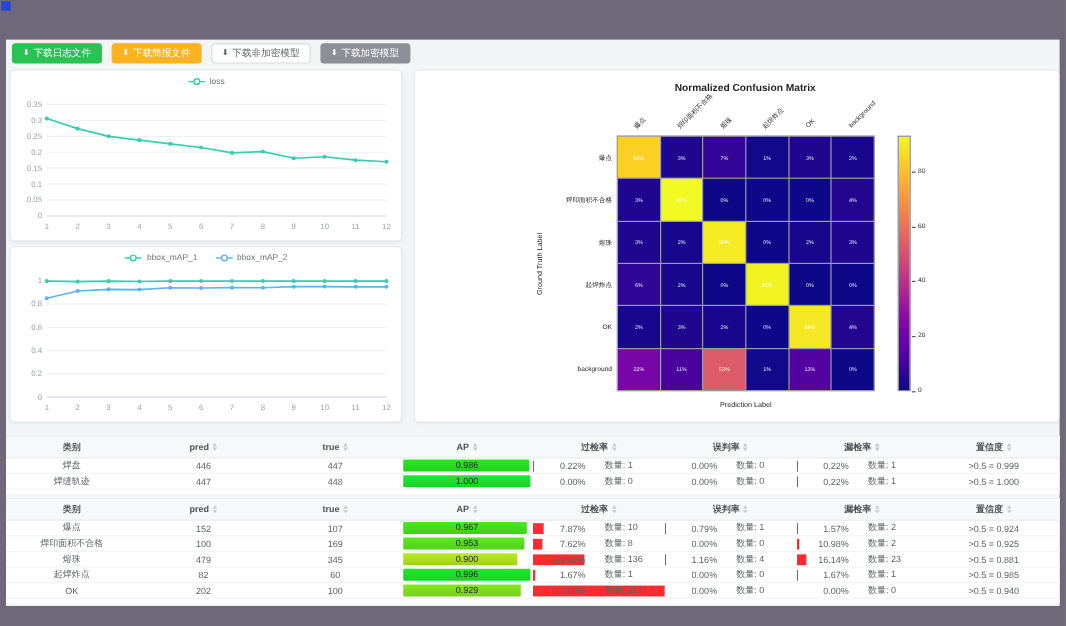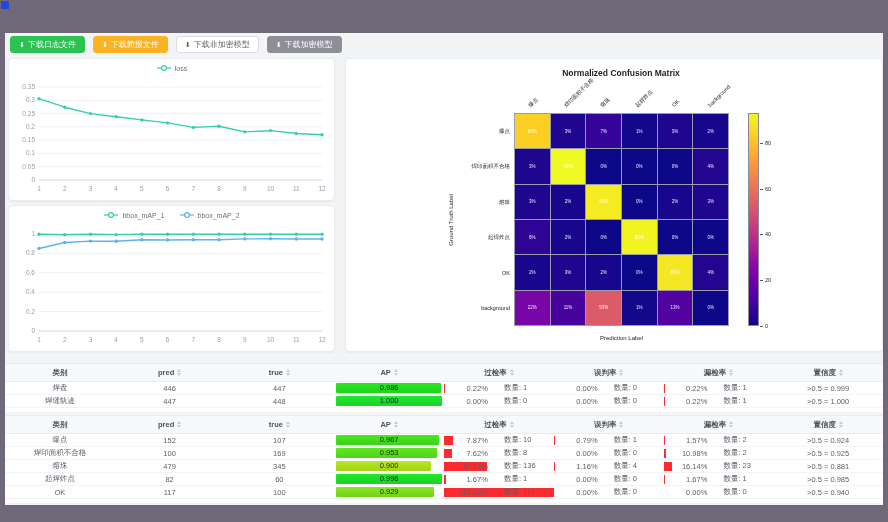--- a/index.html
+++ b/index.html
@@ -607,21 +607,21 @@
           </div>
           <div class="t-cell rate-cell">
             <div class="rate-bar" style="width: 1.67%;"></div>
             <span class="rate-text rt">1.67%</span>
             <span class="rate-text rc">数量: 1</span>
           </div>
           <div class="t-cell">&gt;0.5 = 0.985</div>
         </div>
         <div class="t-row">
           <div class="t-cell">OK</div>
-          <div class="t-cell">117</div>
+          <div class="t-cell">202</div>
           <div class="t-cell">100</div>
           <div class="t-cell">
             <div class="ap-wrap">
               <div class="ap-bar" style="width: 92.9%; background: linear-gradient(rgb(134, 233, 32), rgb(119, 209, 26));"></div>
               <div class="ap-label">0.929</div>
             </div>
           </div>
           <div class="t-cell rate-cell">
             <div class="rate-bar" style="width: 100%;"></div>
             <span class="rate-text rt">117.00%</span>

